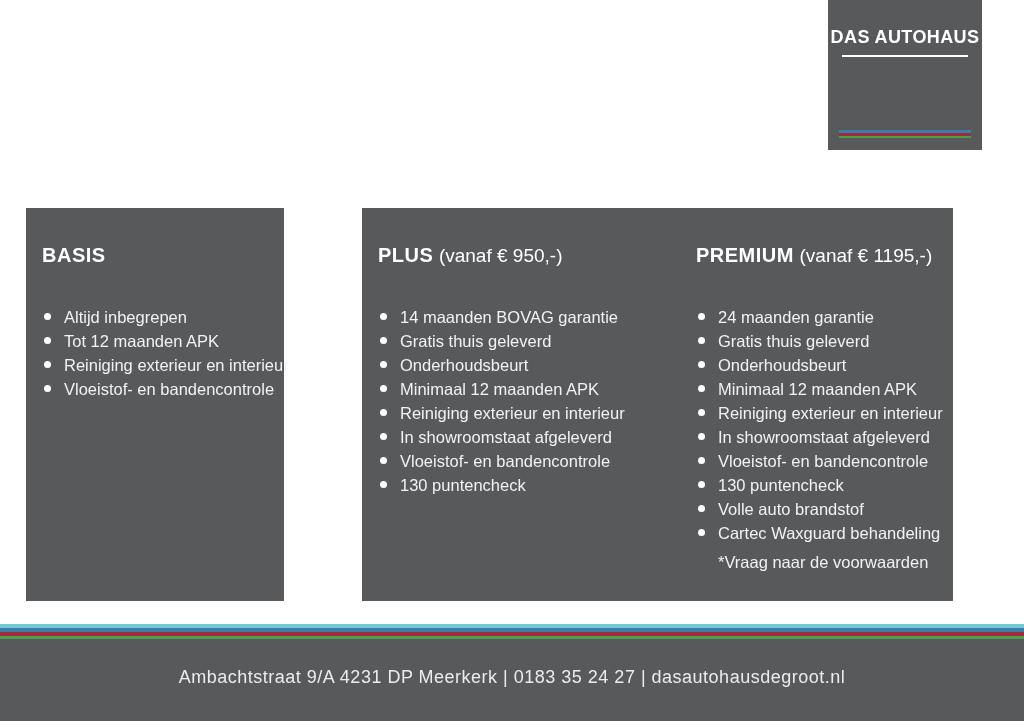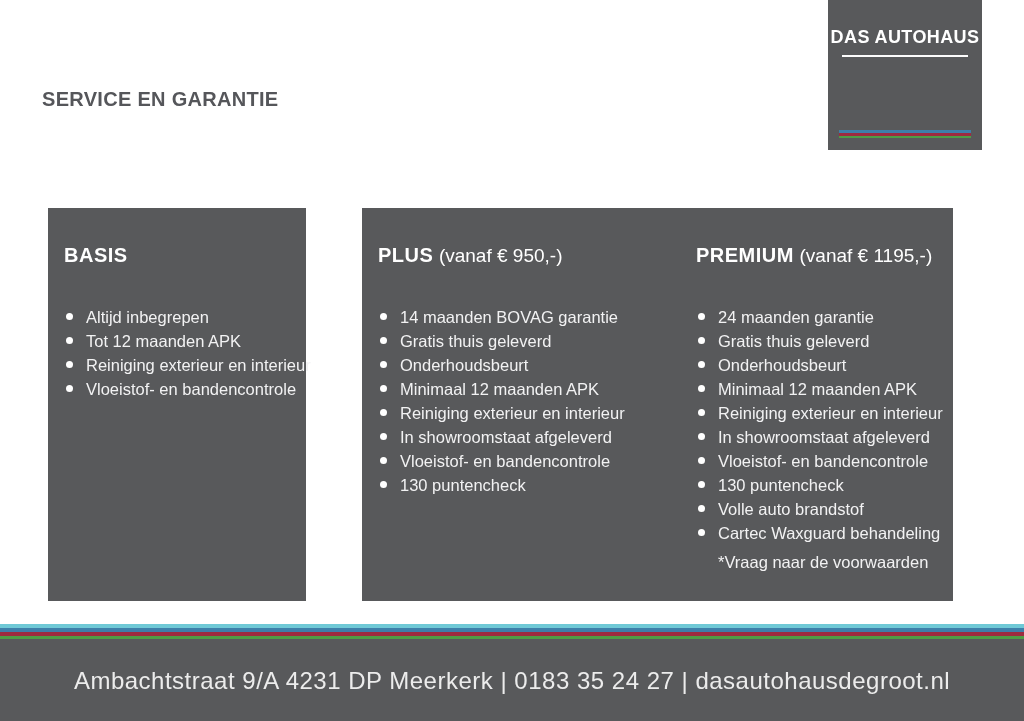--- a/index.html
+++ b/index.html
@@ -31,21 +31,21 @@
     margin:0 0 7px 0; font-size:20px; font-weight:bold; letter-spacing:0.3px;
     color:#55565a;
   }
   .page-subtitle { font-size:18px; line-height:22px; color:#5a5b5e; }
 
   
   .panel {
     position:absolute; top:208px; height:393px; background:#58595b;
     color:#f2f2f3;
   }
-  .panel-basis   { left:48px;  width:258px; }
+  .panel-basis   { left:26px;  width:258px; }
   .panel-plus    { left:362px; width:354px; }
   .panel-premium { left:680px; width:273px; }
   .panel-header {
     margin:36px 0 0 16px; font-size:20px; color:#ffffff; white-space:nowrap;
   }
   .panel-header .pkg-name { font-weight:bold; letter-spacing:0.5px; }
   .panel-header .pkg-price { font-weight:normal; font-size:19px; }
   .panel ul { list-style:none; margin:38px 0 0 16px; padding:0; }
   .panel li {
     position:relative; padding-left:22px; font-size:16.5px; line-height:24px;
@@ -63,39 +63,38 @@
   .footer-stripes { position:absolute; left:0; right:0; top:624px; }
   .footer-stripes .f1 { height:4px; background:#6fc9d6; }
   .footer-stripes .f2 { height:4px; background:#3e7fa9; }
   .footer-stripes .f3 { height:4px; background:#9e2b3f; }
   .footer-stripes .f4 { height:3px; background:#4f9d45; }
   .footer-bar {
     position:absolute; left:0; right:0; top:639px; height:82px;
     background:#58595b;
   }
   .footer-text {
-    padding-top:28px; text-align:center; color:#ececec; font-size:24px;
+    padding-top:28px; text-align:center; color:#ececec; font-size:18px;
     letter-spacing:0.5px; white-space:nowrap;
   }
 </style>
 </head>
 <body>
 
 <div class="logo-box">
   <div class="logo-brand">DAS AUTOHAUS</div>
   <div class="logo-rule"></div>
   <div class="logo-stripes">
     <div class="s1"></div>
     <div class="s2"></div>
     <div class="s3"></div>
   </div>
 </div>
 
 <div class="header-block">
-  <h1 class="page-title">SERVICE EN GARANTIE</h1>
 </div>
 
 <div class="panel panel-basis">
   <div class="panel-header">
     <span class="pkg-name">BASIS</span>
     <span class="pkg-price"></span>
   </div>
   <ul>
     <li>Altijd inbegrepen</li>
     <li>Tot 12 maanden APK</li>

